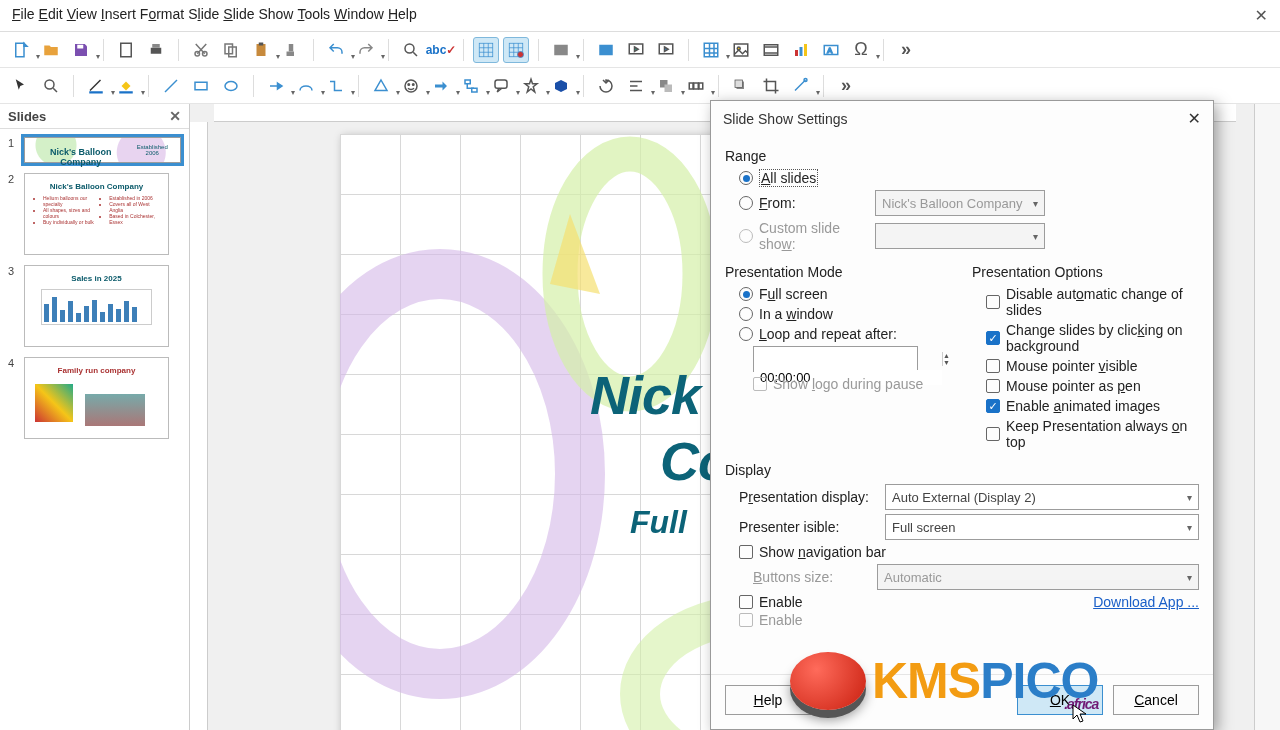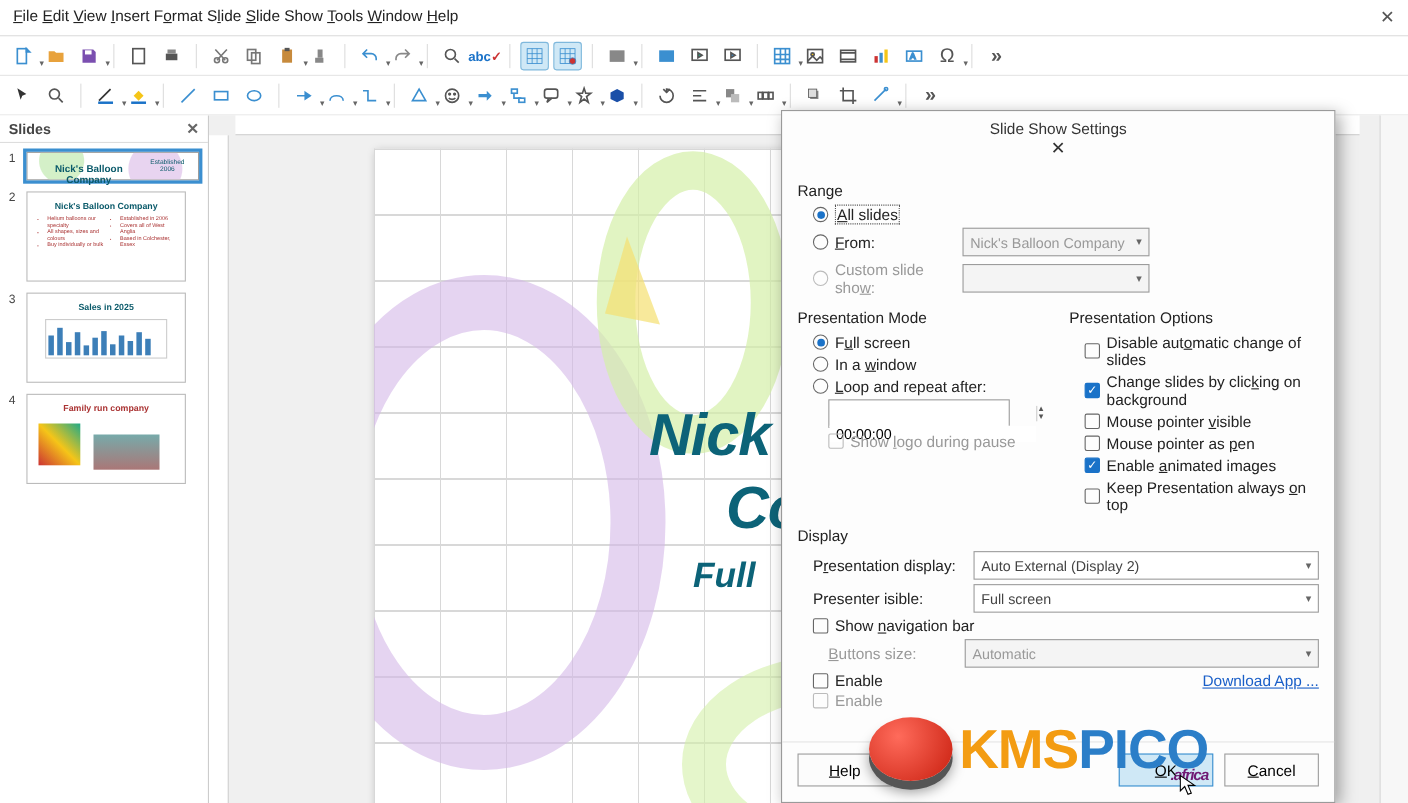--- a/index.html
+++ b/index.html
@@ -43,21 +43,21 @@
 }
 .canvas .swoosh { position: absolute; inset: 0; pointer-events: none; }
 .canvas .title { position: absolute; top: 230px; left: 250px; font-size: 54px; font-weight: 800; color: #0c6378; font-style: italic; letter-spacing: -1px; }
 .canvas .l2 { top: 296px; left: 320px; }
 .canvas .est { position: absolute; top: 370px; left: 290px; font-size: 32px; font-weight: 700; font-style: italic; color: #0c6378; }
 
 .right-pane { width: 26px; border-left: 1px solid #ccc; background: #f7f7f7; }
 
 
 .dialog { position: absolute; top: 100px; left: 710px; width: 504px; height: 630px; background: #fdfdfd; border: 1px solid #9a9a9a; box-shadow: 4px 4px 14px rgba(0,0,0,.35); }
-.dlg-title { display: flex; justify-content: space-between; align-items: center; padding: 8px 12px; font-size: 14px; color: #333; flex-direction: column; }
+.dlg-title { display: flex; justify-content: space-between; align-items: center; padding: 8px 12px; font-size: 14px; color: #333; }
 .dlg-title .x { font-size: 16px; color: #333; }
 .dlg-body { padding: 4px 14px; color: #222; }
 .sect { font-weight: normal; margin: 8px 0 6px; font-size: 14px; }
 .row { display: flex; align-items: center; gap: 6px; margin: 4px 0 4px 14px; font-size: 14px; }
 .row.ind { margin-left: 28px; }
 .row label u { text-decoration: underline; }
 .radio, .check { width: 14px; height: 14px; border: 1px solid #666; border-radius: 50%; display: inline-flex; align-items: center; justify-content: center; flex: none; }
 .radio.on::after { content: ""; width: 7px; height: 7px; background: #1a72c8; border-radius: 50%; }
 .check { border-radius: 2px; }
 .check.on { background: #1a72c8; border-color: #1a72c8; }

